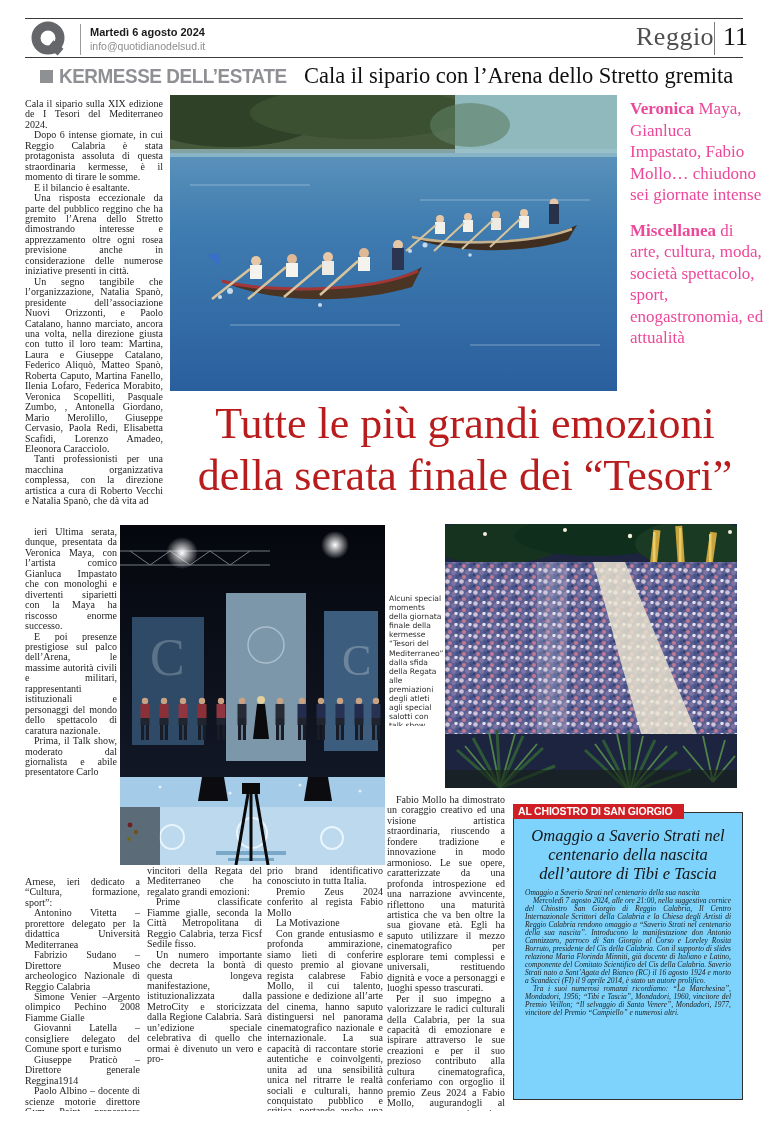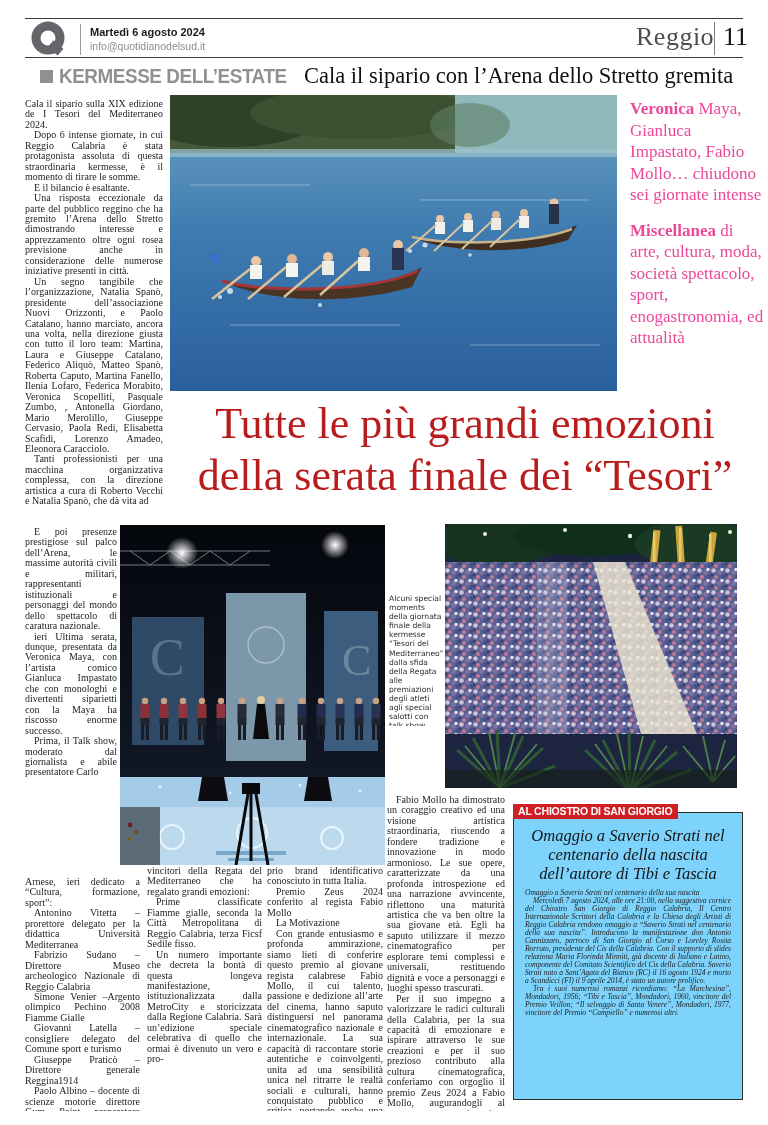--- a/index.html
+++ b/index.html
@@ -26,21 +26,21 @@
   .summary b{font-weight:bold;}
   
   .cols{font-size:10px;line-height:10.45px;text-align:justify;overflow:hidden;hyphens:auto;color:#1d1d1d;}
   .cols p{margin:0;text-indent:9px;}
   .cols p.flush{text-indent:0;}
   
   .caption{font-family:"DejaVu Sans",sans-serif;font-size:7.6px;line-height:9.1px;color:#2c2c2c;overflow:hidden;}
   
   .storybox{position:absolute;border:1.5px solid #2e2e2e;background:#7dd3fc;font-style:italic;}
   .boxlabel{position:absolute;background:#cf1f24;color:#ffffff;font-family:"Liberation Sans",sans-serif;
-            font-weight:bold;font-size:10.5px;line-height:15px;letter-spacing:-.2px;padding:0 6px 0 5px;
+            font-weight:bold;font-size:10.5px;line-height:15px;letter-spacing:-.2px;padding:0 12px 0 5px;
             white-space:nowrap;transform-origin:left center;}
   .boxhead{font-size:16.5px;line-height:19px;text-align:center;color:#141414;margin:13px 8px 6px 8px;}
   .boxbody{font-size:7.5px;line-height:8px;text-align:justify;margin:2px 11px 0 11px;overflow:hidden;color:#1d1d1d;hyphens:auto;}
   .boxbody p{margin:0;text-indent:8px;}
   .boxbody p.flush{text-indent:0;}
   svg{display:block;}
 </style>
 </head>
 <body>
 
@@ -323,22 +323,22 @@
           <line x1="131" y1="269" x2="131" y2="336"></line>
       </g>
       <circle cx="10" cy="300" r="2.4" fill="#e03030"></circle>
         <circle cx="16" cy="307" r="2.2" fill="#e8a020"></circle>
         <circle cx="9" cy="314" r="2" fill="#e8d020"></circle>
       <rect x="0" y="282" width="40" height="58" fill="#0c1018" opacity=".55"></rect>
     </svg>
   </div>
 
   <div class="abs cols" style="left:25px;top:527px;width:92px;height:348px;">
+      <p>ieri Ultima serata, dunque, presentata da Veronica Maya, con l’artista comico Gianluca Impastato che con monologhi e divertenti siparietti con la Maya ha riscosso enorme successo.</p>
       <p>E poi presenze prestigiose sul palco dell’Arena, le massime autorità civili e militari, rappresentanti istituzionali e personaggi del mondo dello spettacolo di caratura nazionale.</p>
-      <p>ieri Ultima serata, dunque, presentata da Veronica Maya, con l’artista comico Gianluca Impastato che con monologhi e divertenti siparietti con la Maya ha riscosso enorme successo.</p>
       <p>Prima, il Talk show, moderato dal giornalista e abile presentatore Carlo</p>
     </div>
 
   <div class="abs caption" style="left:389px;top:594px;width:54px;height:132px;">Alcuni special moments della giornata finale della kermesse “Tesori del Mediterraneo” dalla sfida della Regata alle premiazioni degli atleti agli special salotti con talk show</div>
 
   <div class="abs cols" style="left:25px;top:877px;width:115px;height:234px;">
       <p class="flush">Arnese, ieri dedicato a “Cultura, formazione, sport”:</p>
       <p>Antonino Vitetta – prorettore delegato per la didattica Università Mediterranea</p>
       <p>Fabrizio Sudano – Direttore Museo archeologico Nazionale di Reggio Calabria</p>
       <p>Simone Venier –Argento olimpico Pechino 2008 Fiamme Gialle</p>

